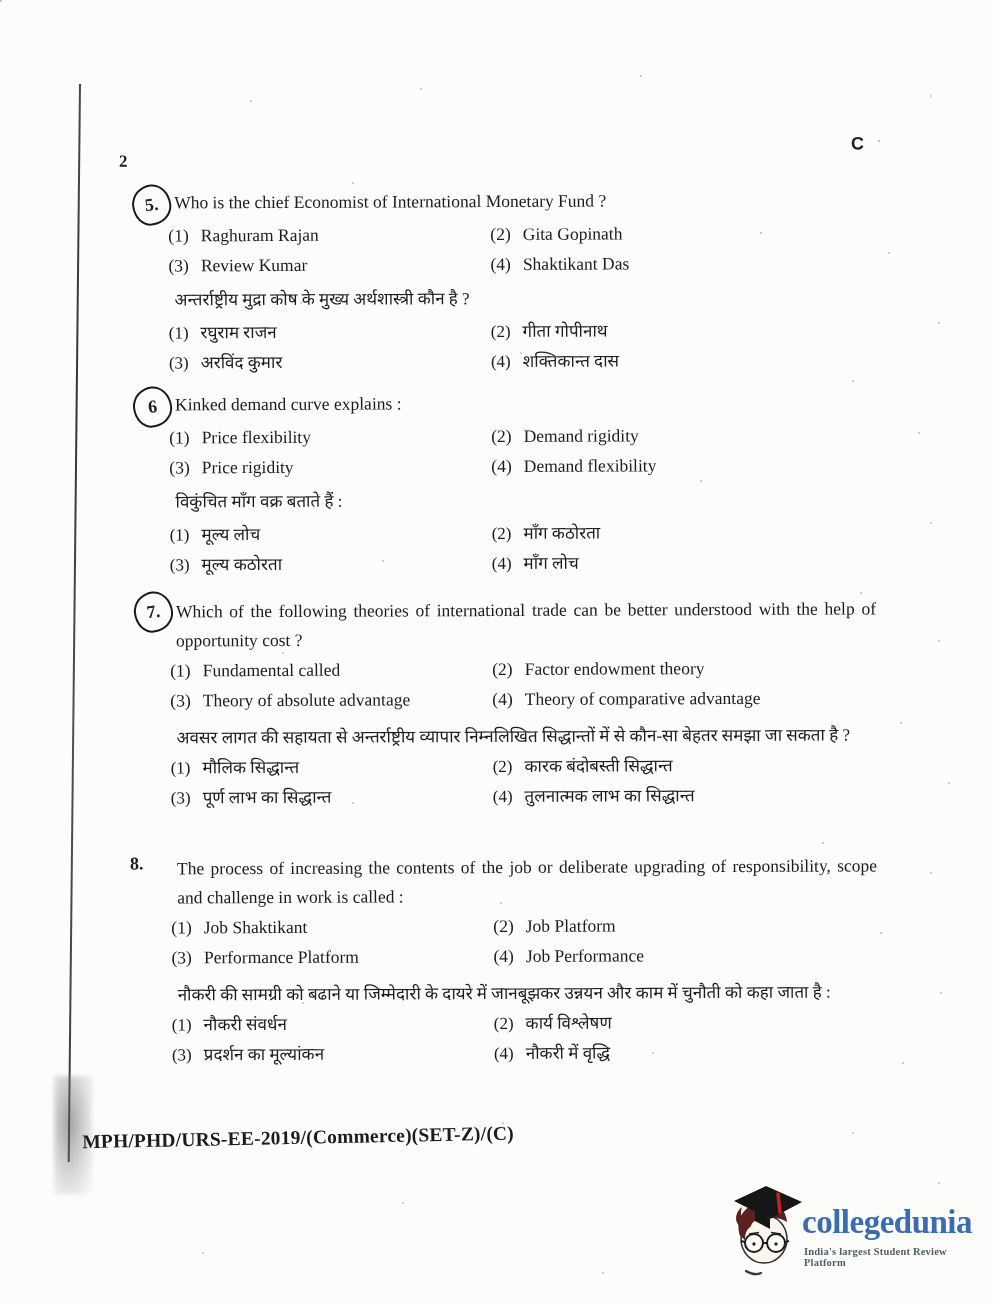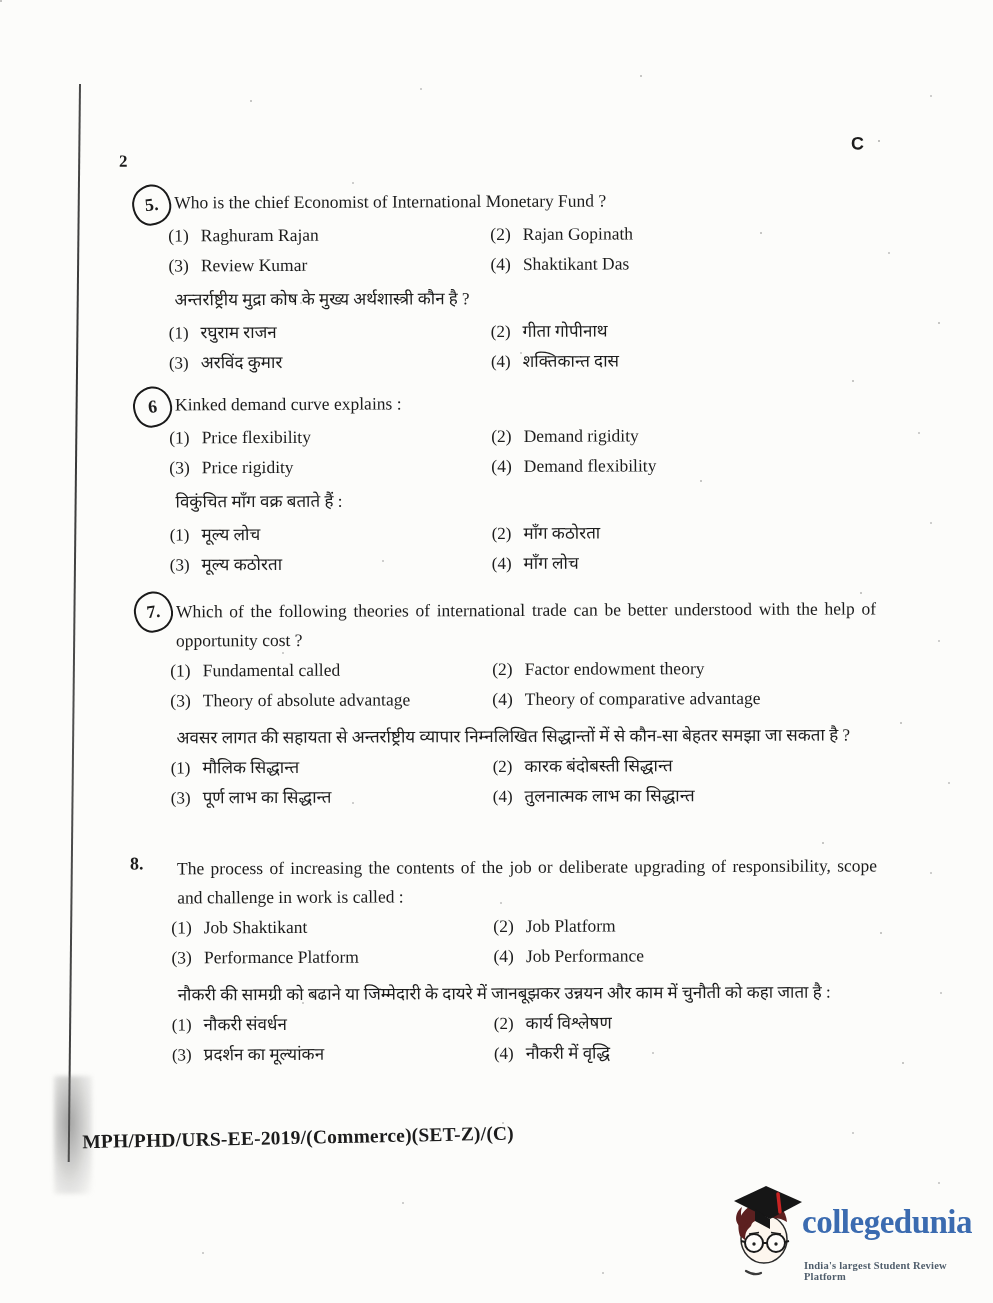--- a/index.html
+++ b/index.html
@@ -59,42 +59,42 @@
   .opt-label{display:inline-block;margin-right:12px;}
   
   #footer-code{
     position:absolute;left:80px;top:1126px;font-weight:700;font-size:19.5px;
     transform:rotate(-0.9deg);letter-spacing:.2px;
   }
   
   #watermark{position:absolute;left:726px;top:1186px;width:262px;height:100px;font-family:Liberation Serif, serif;}
   #brand-row{position:absolute;left:76px;top:18px;display:flex;align-items:flex-start;}
   #brand-text{font-size:33px;font-weight:700;letter-spacing:-.5px;line-height:36px;}
-  #tagline{position:absolute;left:78px;top:60px;font-size:10.5px;font-weight:700;letter-spacing:.2px;margin-top:14px;}
+  #tagline{position:absolute;left:78px;top:60px;font-size:10.5px;font-weight:700;letter-spacing:.2px;}
 </style>
 </head>
 <body>
 
 <div id="page">
 
   <div id="scan-line"></div>
   <div id="edge-blotch"></div>
   <div id="noise"></div>
 
   <div id="scan-content">
 
     <div id="page-number">2</div>
     <div id="set-letter">C</div>
 
     <section class="q" style="top:189px">
       <span class="q-num circled">5.</span>
       <div class="q-text">Who is the chief Economist of International Monetary Fund ?</div>
       <div class="opts">
         <div class="opt"><span class="opt-label">(1)</span><span>Raghuram Rajan</span></div>
-        <div class="opt"><span class="opt-label">(2)</span><span>Rajan Gopinath</span></div>
+        <div class="opt"><span class="opt-label">(2)</span><span>Gita Gopinath</span></div>
         <div class="opt"><span class="opt-label">(3)</span><span>Review Kumar</span></div>
         <div class="opt"><span class="opt-label">(4)</span><span>Shaktikant Das</span></div>
       </div>
       <div class="q-text hi">अन्तर्राष्ट्रीय मुद्रा कोष के मुख्य अर्थशास्त्री कौन है ?</div>
       <div class="opts hi">
         <div class="opt"><span class="opt-label">(1)</span><span>रघुराम राजन</span></div>
         <div class="opt"><span class="opt-label">(2)</span><span>गीता गोपीनाथ</span></div>
         <div class="opt"><span class="opt-label">(3)</span><span>अरविंद कुमार</span></div>
         <div class="opt"><span class="opt-label">(4)</span><span>शक्तिकान्त दास</span></div>
       </div>

